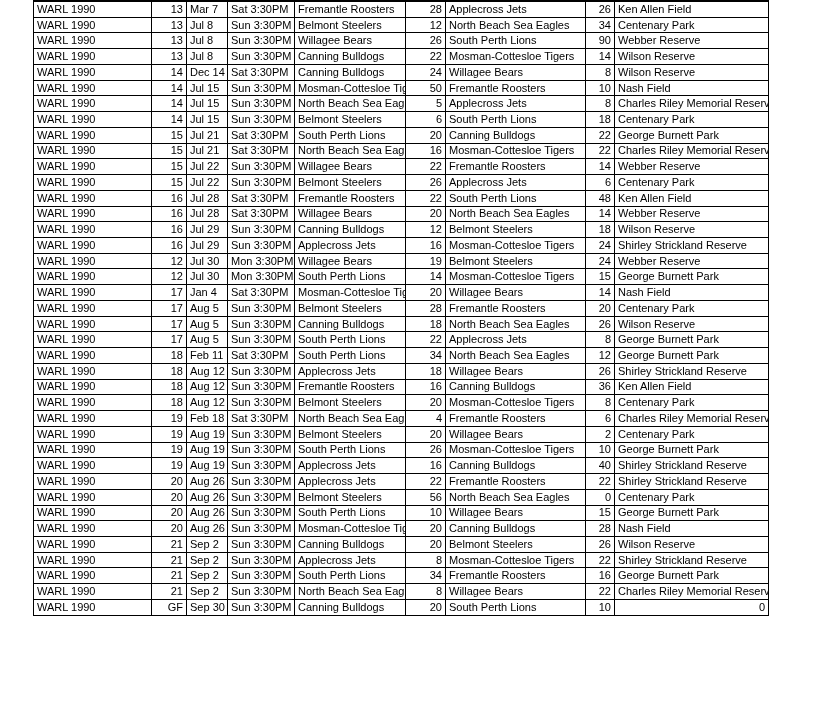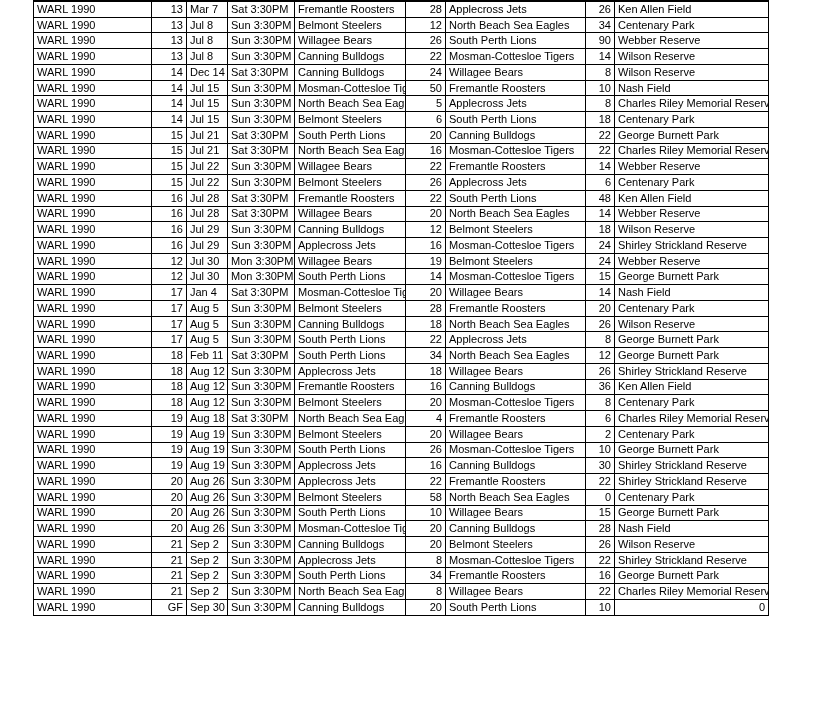--- a/index.html
+++ b/index.html
@@ -340,21 +340,21 @@
           <td class="al">Sun 3:30PM</td>
           <td class="al">Belmont Steelers</td>
           <td class="ar">20</td>
           <td class="al">Mosman-Cottesloe Tigers</td>
           <td class="ar">8</td>
           <td class="al">Centenary Park</td>
         </tr>
         <tr>
           <td class="al">WARL 1990</td>
           <td class="ac">19</td>
-          <td class="al">Aug 18</td>
+          <td class="al">Feb 18</td>
           <td class="al">Sat 3:30PM</td>
           <td class="al">North Beach Sea Eagles</td>
           <td class="ar">4</td>
           <td class="al">Fremantle Roosters</td>
           <td class="ar">6</td>
           <td class="al">Charles Riley Memorial Reserve</td>
         </tr>
         <tr>
           <td class="al">WARL 1990</td>
           <td class="ac">19</td>
@@ -378,41 +378,41 @@
           <td class="al">George Burnett Park</td>
         </tr>
         <tr>
           <td class="al">WARL 1990</td>
           <td class="ac">19</td>
           <td class="al">Aug 19</td>
           <td class="al">Sun 3:30PM</td>
           <td class="al">Applecross Jets</td>
           <td class="ar">16</td>
           <td class="al">Canning Bulldogs</td>
-          <td class="ar">30</td>
+          <td class="ar">40</td>
           <td class="al">Shirley Strickland Reserve</td>
         </tr>
         <tr>
           <td class="al">WARL 1990</td>
           <td class="ac">20</td>
           <td class="al">Aug 26</td>
           <td class="al">Sun 3:30PM</td>
           <td class="al">Applecross Jets</td>
           <td class="ar">22</td>
           <td class="al">Fremantle Roosters</td>
           <td class="ar">22</td>
           <td class="al">Shirley Strickland Reserve</td>
         </tr>
         <tr>
           <td class="al">WARL 1990</td>
           <td class="ac">20</td>
           <td class="al">Aug 26</td>
           <td class="al">Sun 3:30PM</td>
           <td class="al">Belmont Steelers</td>
-          <td class="ar">58</td>
+          <td class="ar">56</td>
           <td class="al">North Beach Sea Eagles</td>
           <td class="ar">0</td>
           <td class="al">Centenary Park</td>
         </tr>
         <tr>
           <td class="al">WARL 1990</td>
           <td class="ac">20</td>
           <td class="al">Aug 26</td>
           <td class="al">Sun 3:30PM</td>
           <td class="al">South Perth Lions</td>

